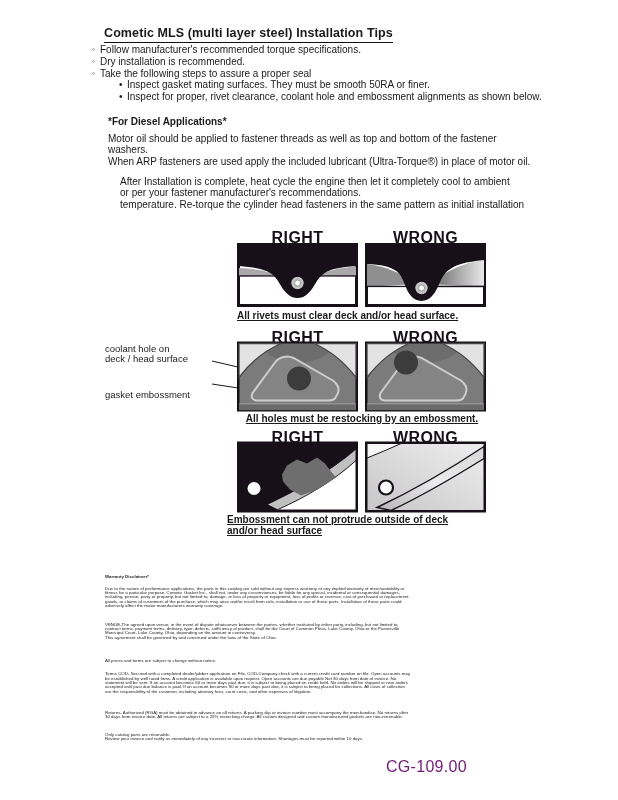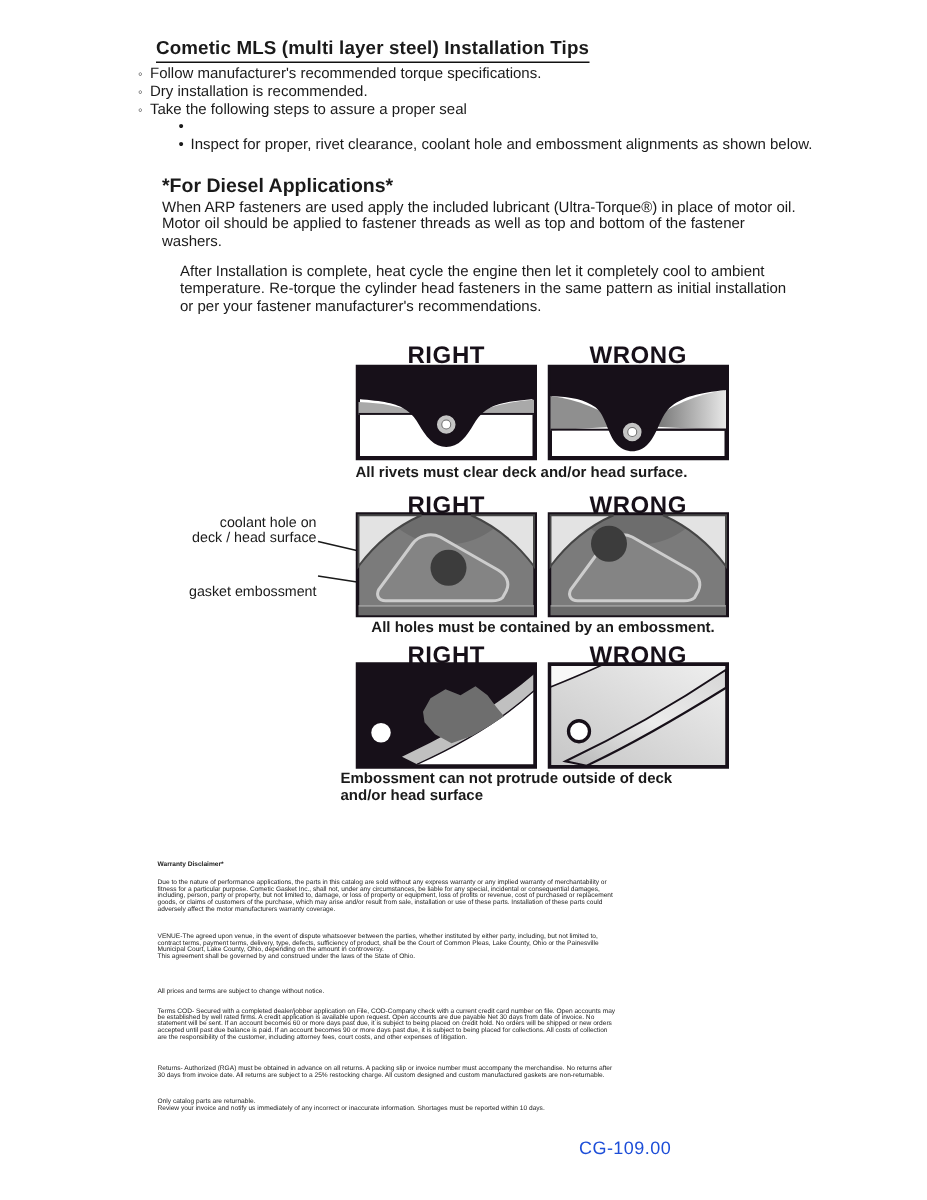--- a/index.html
+++ b/index.html
@@ -6,30 +6,30 @@
   .page{position:relative;width:558px;height:800px;background:#ffffff;overflow:hidden;
         font-family:"Liberation Sans",sans-serif;color:#1a1a1a;}
   .abs{position:absolute;}
   .title{font-size:12.5px;font-weight:bold;display:inline-block;
          border-bottom:1.6px solid #111;padding-bottom:2px;letter-spacing:0.1px;}
   .bullets{font-size:10px;line-height:11.8px;width:450px;}
   .brow{display:flex;}
   .bmark{width:8px;flex:0 0 8px;font-size:8.5px;line-height:11.8px;}
   .bsub{margin-left:27px;}
   .bsub .bmark{font-size:10px;}
-  .h2{font-size:13px;font-weight:bold;}
+  .h2{font-size:10px;font-weight:bold;}
   .para{font-size:10px;line-height:11.3px;width:430px;}
   .dg-head{width:121px;text-align:center;font-size:16px;font-weight:bold;
            letter-spacing:0.4px;color:#171019;}
-  .caption{font-size:10px;font-weight:bold;line-height:11px;}
-  .lbl{font-size:9.5px;line-height:9.8px;text-align:right;width:106px;}
+  .caption{font-size:10px;font-weight:bold;line-height:11px;text-decoration:underline;}
+  .lbl{font-size:9.5px;line-height:9.8px;text-align:left;width:106px;}
   .fineprint{width:824px;transform:scale(0.5);transform-origin:0 0;height:344px;}
   .fineprint .fp{position:absolute;left:0;width:824px;font-size:8.8px;line-height:8.7px;color:#222;}
   .fp-head{font-weight:bold;}
-  .pagenum{font-size:12px;letter-spacing:0.3px;color:#1d4ed8;}
+  .pagenum{font-size:16px;letter-spacing:0.3px;color:#701a75;}
   svg{display:block;}
 </style>
 </head>
 <body>
 
 <div class="page">
 
   <div class="abs" style="left:104px;top:23px;">
     <span class="title">Cometic MLS (multi layer steel) Installation Tips</span>
   </div>
@@ -42,36 +42,37 @@
     <div class="brow">
       <span class="bmark">◦</span>
       <span>Dry installation is recommended.</span>
     </div>
     <div class="brow">
       <span class="bmark">◦</span>
       <span>Take the following steps to assure a proper seal</span>
     </div>
     <div class="brow bsub">
       <span class="bmark">•</span>
+      <span>Inspect gasket mating surfaces.  They must be smooth 50RA or finer.</span>
     </div>
     <div class="brow bsub">
       <span class="bmark">•</span>
       <span>Inspect for proper, rivet clearance, coolant hole and embossment alignments as shown below.</span>
     </div>
   </div>
 
   <div class="abs h2" style="left:108px;top:116px;">*For Diesel Applications*</div>
   <div class="abs para" style="left:108px;top:133px;">
+    <div>Motor oil should be applied to fastener threads as well as top and bottom of the fastener washers.</div>
     <div>When ARP fasteners are used apply the included lubricant (Ultra-Torque®) in place of motor oil.</div>
-    <div>Motor oil should be applied to fastener threads as well as top and bottom of the fastener washers.</div>
   </div>
   <div class="abs para" style="left:108px;top:176px;margin-left:12px;">
     <div>After Installation is complete, heat cycle the engine then let it completely cool to ambient</div>
+    <div>or per your fastener manufacturer's recommendations.</div>
     <div>temperature. Re-torque the cylinder head fasteners in the same pattern as initial installation</div>
-    <div>or per your fastener manufacturer's recommendations.</div>
   </div>
 
   <div class="abs dg-head" style="left:237px;top:229px;">RIGHT</div>
   <div class="abs dg-head" style="left:365px;top:229px;">WRONG</div>
 
   <svg class="abs" style="left:237px;top:243px;" width="121" height="64" viewBox="0 0 121 64">
     <rect x="1.5" y="1.5" width="118" height="61" fill="#ffffff" stroke="#171019" stroke-width="3"></rect>
     <path d="M2,25 C18,25.5 30,28 42,32.5 L2,33.5 Z" fill="#a9a9a9"></path>
     <path d="M119,23.5 C103,24.5 90,28 79,32.5 L119,33.5 Z" fill="#a9a9a9"></path>
     <rect x="2" y="32.3" width="117" height="1.3" fill="#171019"></rect>
@@ -128,21 +129,21 @@
     <rect x="1.25" y="1.25" width="118.5" height="67.5" fill="#7b7b7b" stroke="#171019" stroke-width="2.5"></rect>
     <path d="M20,2 C40,28 81,28 101,2 Z" fill="#6d6d6d"></path>
     <path d="M2,2 L44,2 C28,9 14,20 2,36 Z" fill="#e3e3e3" stroke="#464646" stroke-width="1.3"></path>
     <path d="M119,2 L77,2 C93,9 107,20 119,36 Z" fill="#e3e3e3" stroke="#464646" stroke-width="1.3"></path>
     <path d="M20,59 C15.5,59 13.5,55.5 15.5,51.5 L38,21 C42,15.5 50,13.5 56.5,16.5 L95,38.5 C101,42 103,47.5 100.5,52.5 L98,57 C96.5,58.5 94,59 91,59 Z" fill="#848484" stroke="#cdcdcd" stroke-width="2"></path>
     <rect x="2" y="62" width="117" height="1" fill="#a6a6a6"></rect>
     <rect x="2" y="63" width="117" height="5.7" fill="#6a6a6a"></rect>
     <circle cx="41" cy="21" r="12" fill="#3c3c3c"></circle>
   </svg>
 
-  <div class="abs caption" style="left:237px;top:413px;width:250px;text-align:center;">All holes must be contained by an embossment.</div>
+  <div class="abs caption" style="left:237px;top:413px;width:250px;text-align:center;">All holes must be restocking by an embossment.</div>
 
   <div class="abs dg-head" style="left:237px;top:429px;">RIGHT</div>
   <div class="abs dg-head" style="left:365px;top:429px;">WRONG</div>
 
   <svg class="abs" style="left:237px;top:441px;" width="121" height="72" viewBox="0 0 121 71">
     <rect x="1.25" y="1.25" width="118.5" height="68.5" fill="#171019"></rect>
     <path d="M119,19 C97,39 70,55 41,68 L119,68 Z" fill="#ffffff"></path>
     <path d="M119,8 C92,31 61,49 31,63 L41,68 C70,55 97,39 119,19 Z" fill="#c0c0c0"></path>
     <path d="M119,19 C97,39 70,55 41,68" fill="none" stroke="#171019" stroke-width="0.9"></path>
     <path d="M45,33 L50,24 L60,18 L70,22 L80,16 L88,22 L94,30 L99,36 L90,42 L78,49 L64,54 L53,48 L46,40 Z" fill="#6e6e6e"></path>

